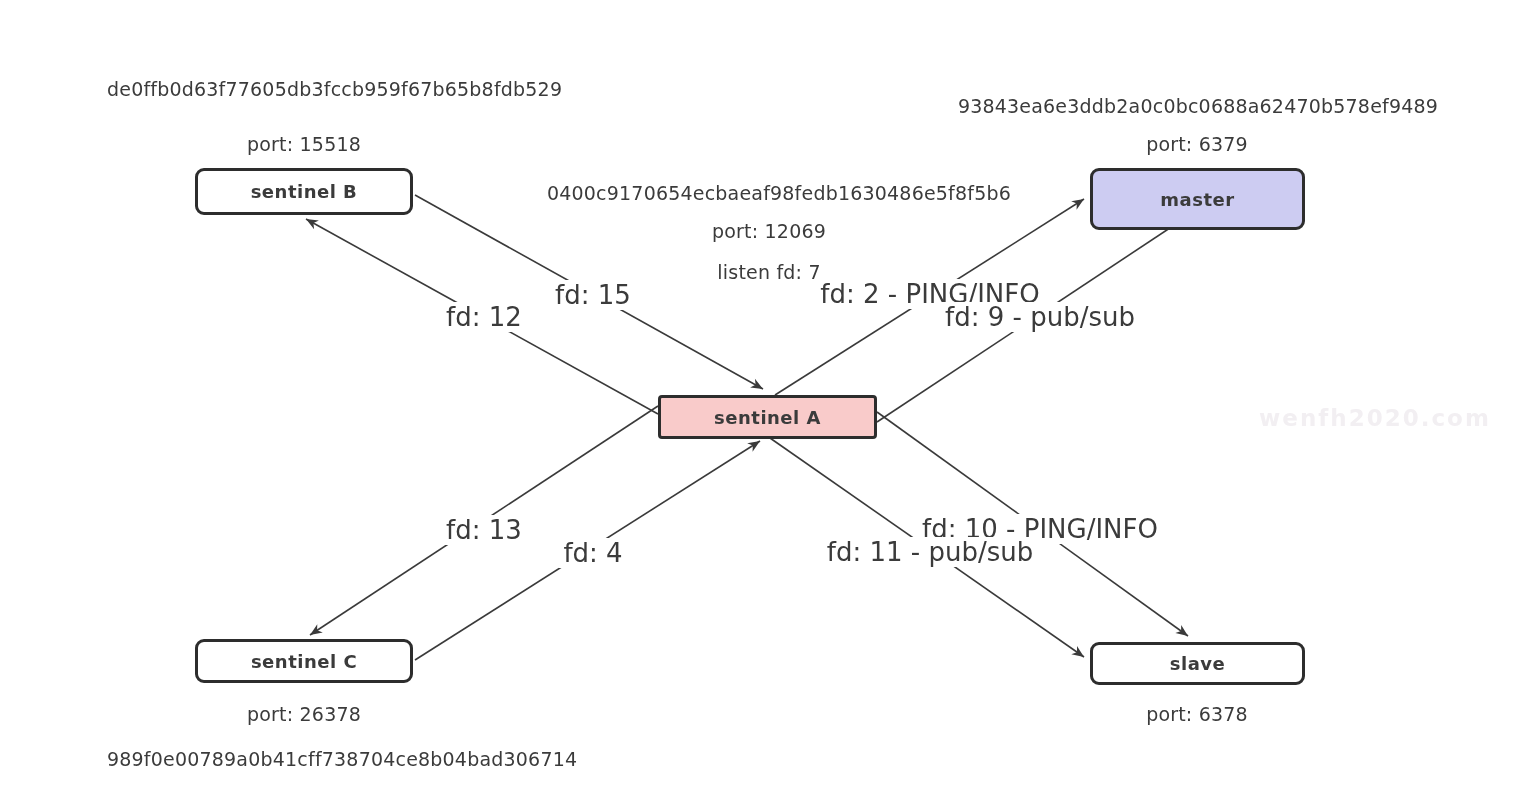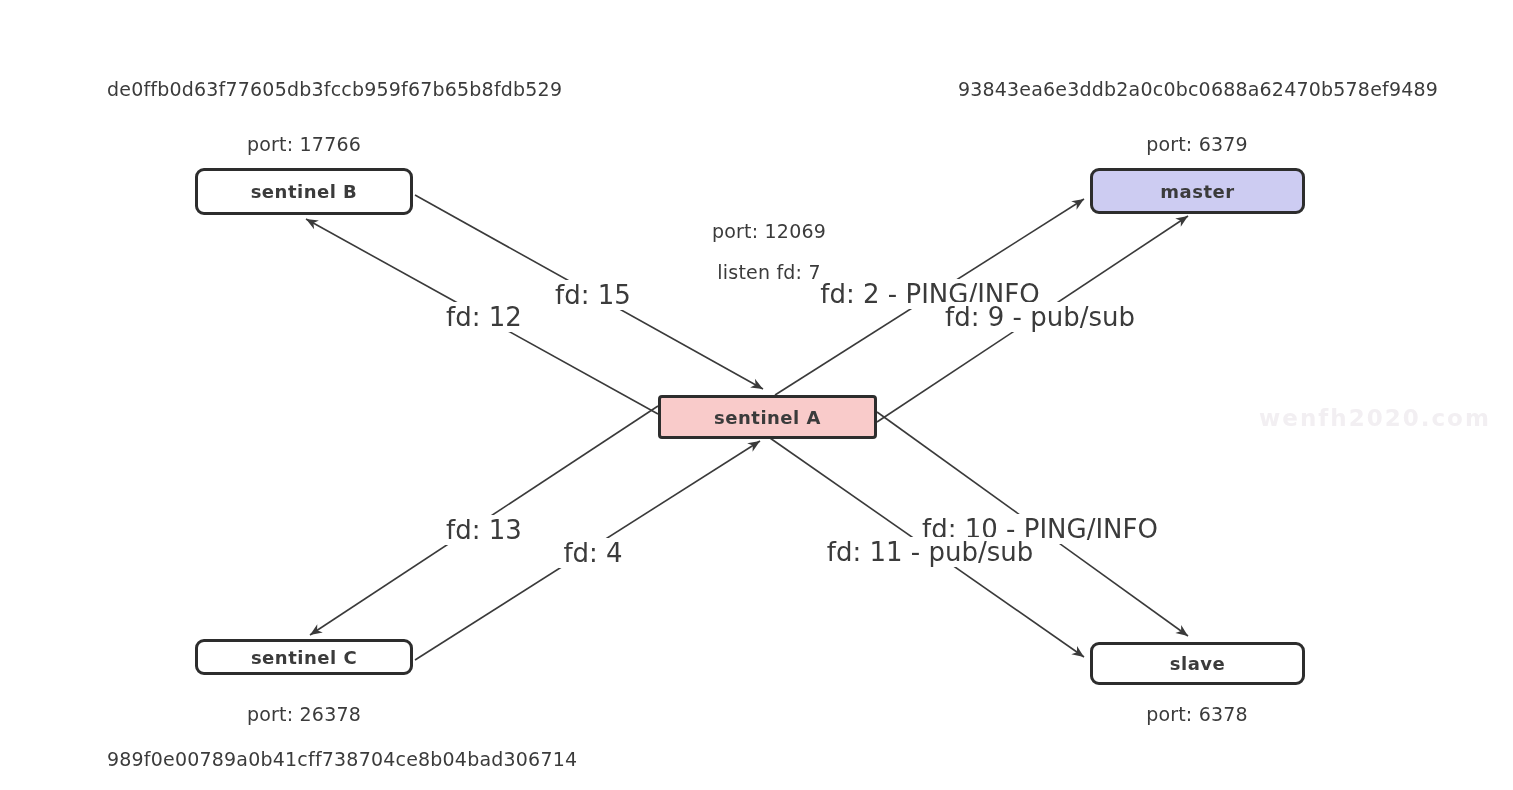--- a/index.html
+++ b/index.html
@@ -83,49 +83,50 @@
     <line x1="415" y1="185" x2="763" y2="379" stroke="currentColor" stroke-width="1.6" marker-end="url(#arrow)"></line>
     <line x1="658" y1="396" x2="310" y2="625" stroke="currentColor" stroke-width="1.6" marker-end="url(#arrow)"></line>
     <line x1="415" y1="650" x2="760" y2="431" stroke="currentColor" stroke-width="1.6" marker-end="url(#arrow)"></line>
     <line x1="775" y1="385" x2="1084" y2="189" stroke="currentColor" stroke-width="1.6" marker-end="url(#arrow)"></line>
     <line x1="877" y1="412" x2="1188" y2="206" stroke="currentColor" stroke-width="1.6" marker-end="url(#arrow)"></line>
     <line x1="877" y1="402" x2="1188" y2="626" stroke="currentColor" stroke-width="1.6" marker-end="url(#arrow)"></line>
     <line x1="770" y1="428" x2="1084" y2="647" stroke="currentColor" stroke-width="1.6" marker-end="url(#arrow)"></line>
   </svg>
 
   <div class="txt hash" style="left:107px; top:68px;">de0ffb0d63f77605db3fccb959f67b65b8fdb529</div>
-  <div class="txt hash centered" style="left:1198px; top:68px;text-align:center;">93843ea6e3ddb2a0c0bc0688a62470b578ef9489</div>
+  <div class="txt hash centered" style="left:1198px; top:85px;text-align:center;">93843ea6e3ddb2a0c0bc0688a62470b578ef9489</div>
+  <div class="txt hash centered" style="left:779px; top:172px;">0400c9170654ecbaeaf98fedb1630486e5f8f5b6</div>
   <div class="txt hash" style="left:107px; top:738px;">989f0e00789a0b41cff738704ce8b04bad306714</div>
 
-  <div class="txt caption" style="left:304px; top:134px;">port: 17766</div>
+  <div class="txt caption" style="left:304px; top:134px;">port: 15518</div>
   <div class="txt caption" style="left:1197px; top:134px;">port: 6379</div>
   <div class="txt caption" style="left:769px; top:221px;">port: 12069</div>
   <div class="txt caption" style="left:769px; top:262px;">listen fd: 7</div>
   <div class="txt caption" style="left:304px; top:704px;">port: 26378</div>
   <div class="txt caption" style="left:1197px; top:704px;">port: 6378</div>
 
   <div class="edge-label" style="left:484px; top:307px;">fd: 12</div>
   <div class="edge-label" style="left:593px; top:285px;">fd: 15</div>
   <div class="edge-label" style="left:930px; top:284px;">fd: 2 - PING/INFO</div>
   <div class="edge-label" style="left:1040px; top:307px;">fd: 9 - pub/sub</div>
   <div class="edge-label" style="left:484px; top:520px;">fd: 13</div>
   <div class="edge-label" style="left:593px; top:543px;">fd: 4</div>
   <div class="edge-label" style="left:1040px; top:519px;">fd: 10 - PING/INFO</div>
   <div class="edge-label" style="left:930px; top:542px;">fd: 11 - pub/sub</div>
 
   <div class="node" style="left:195px; top:158px; width:218px; height:47px;">
     <span>sentinel B</span>
   </div>
-  <div class="node accent-purple" style="left:1090px; top:158px; width:215px; height:46px;">
+  <div class="node accent-purple" style="left:1090px; top:158px; width:215px; height:62px;">
     <span>master</span>
   </div>
   <div class="node accent-pink" style="left:658px; top:385px; width:219px; height:44px;">
     <span>sentinel A</span>
   </div>
-  <div class="node" style="left:195px; top:629px; width:218px; height:36px;">
+  <div class="node" style="left:195px; top:629px; width:218px; height:44px;">
     <span>sentinel C</span>
   </div>
   <div class="node" style="left:1090px; top:632px; width:215px; height:43px;">
     <span>slave</span>
   </div>
 
   <div class="watermark" style="left:1375px; top:408px;">wenfh2020.com</div>
 
 </div>
 

